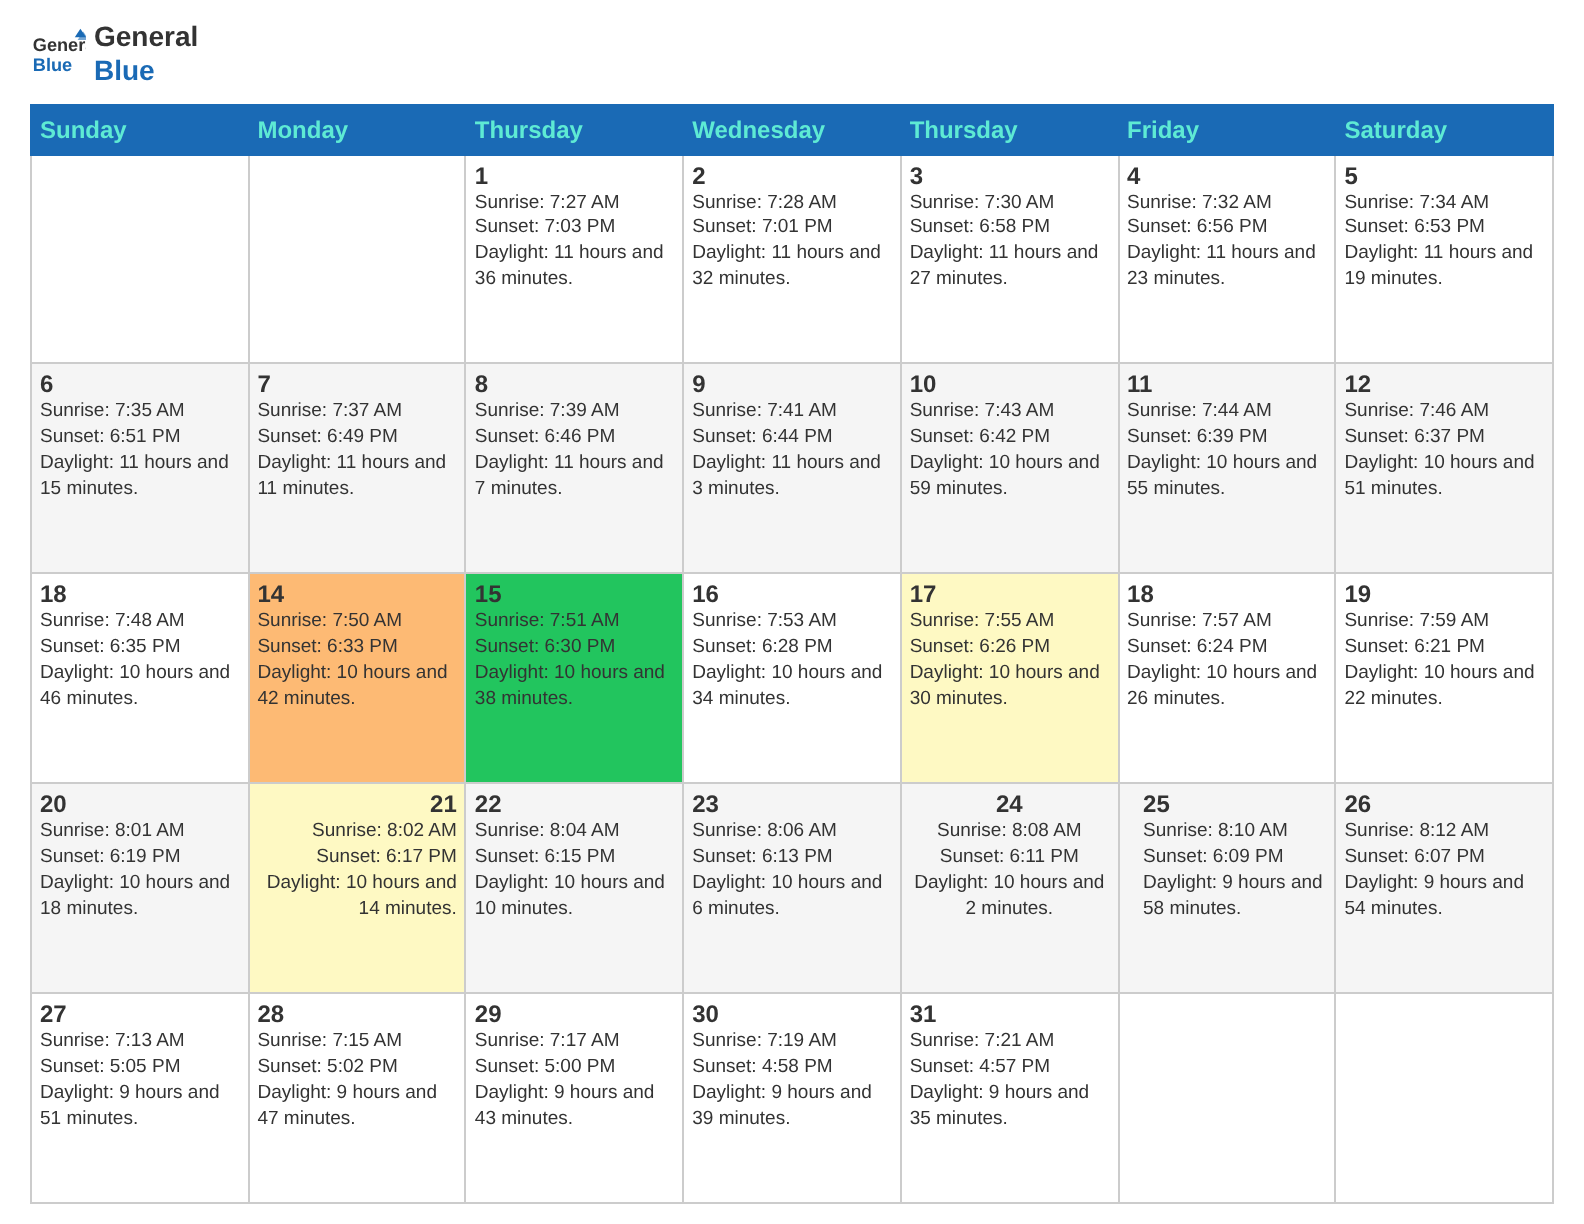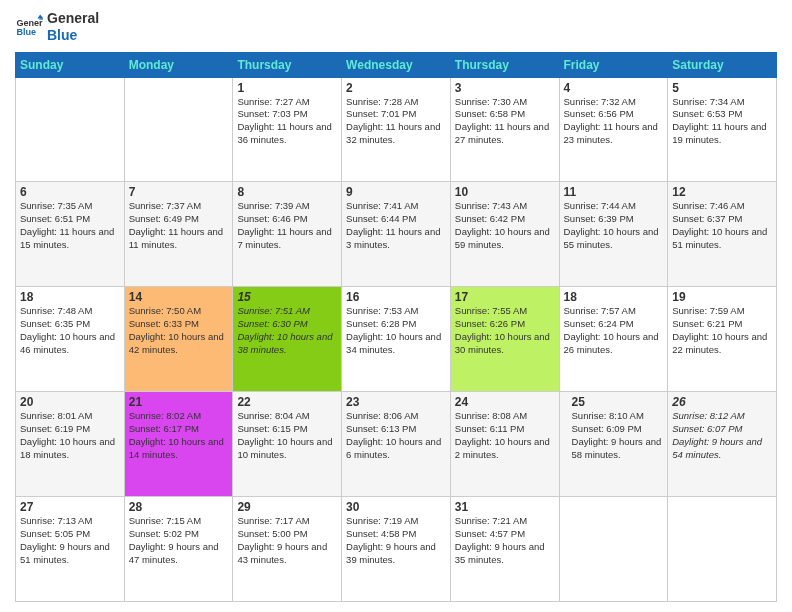--- a/index.html
+++ b/index.html
@@ -216,33 +216,33 @@
             <div class="day-info">Sunrise: 7:48 AM
 Sunset: 6:35 PM
 Daylight: 10 hours and 46 minutes.</div>
           </td>
           <td style="background: #fdba74;">
             <span class="day-num">14</span>
             <div class="day-info">Sunrise: 7:50 AM
 Sunset: 6:33 PM
 Daylight: 10 hours and 42 minutes.</div>
           </td>
-          <td style="background: #84cc16; font-style: italic;">
+          <td style="background: #22c55e;">
             <span class="day-num">15</span>
             <div class="day-info">Sunrise: 7:51 AM
 Sunset: 6:30 PM
 Daylight: 10 hours and 38 minutes.</div>
           </td>
           <td style="background: rgb(255, 255, 255);">
             <span class="day-num">16</span>
             <div class="day-info">Sunrise: 7:53 AM
 Sunset: 6:28 PM
 Daylight: 10 hours and 34 minutes.</div>
           </td>
-          <td style="background: #bef264;">
+          <td style="background: #fef9c3;">
             <span class="day-num">17</span>
             <div class="day-info">Sunrise: 7:55 AM
 Sunset: 6:26 PM
 Daylight: 10 hours and 30 minutes.</div>
           </td>
           <td style="background: rgb(255, 255, 255);">
             <span class="day-num">18</span>
             <div class="day-info">Sunrise: 7:57 AM
 Sunset: 6:24 PM
 Daylight: 10 hours and 26 minutes.</div>
@@ -254,51 +254,51 @@
 Daylight: 10 hours and 22 minutes.</div>
           </td>
         </tr>
         <tr>
           <td style="background: rgb(245, 245, 245);">
             <span class="day-num">20</span>
             <div class="day-info">Sunrise: 8:01 AM
 Sunset: 6:19 PM
 Daylight: 10 hours and 18 minutes.</div>
           </td>
-          <td style="background: #d946ef;">
+          <td style="background: #fef9c3; text-align: right;">
             <span class="day-num">21</span>
             <div class="day-info">Sunrise: 8:02 AM
 Sunset: 6:17 PM
 Daylight: 10 hours and 14 minutes.</div>
           </td>
           <td style="background: rgb(245, 245, 245);">
             <span class="day-num">22</span>
             <div class="day-info">Sunrise: 8:04 AM
 Sunset: 6:15 PM
 Daylight: 10 hours and 10 minutes.</div>
           </td>
           <td style="background: rgb(245, 245, 245);">
             <span class="day-num">23</span>
             <div class="day-info">Sunrise: 8:06 AM
 Sunset: 6:13 PM
 Daylight: 10 hours and 6 minutes.</div>
           </td>
-          <td style="background: rgb(245, 245, 245);">
+          <td style="background: rgb(245, 245, 245); text-align: center;">
             <span class="day-num">24</span>
             <div class="day-info">Sunrise: 8:08 AM
 Sunset: 6:11 PM
 Daylight: 10 hours and 2 minutes.</div>
           </td>
           <td style="background: rgb(245, 245, 245); padding-left: 12px;">
             <span class="day-num">25</span>
             <div class="day-info">Sunrise: 8:10 AM
 Sunset: 6:09 PM
 Daylight: 9 hours and 58 minutes.</div>
           </td>
-          <td style="background: rgb(245, 245, 245); font-style: italic;">
+          <td style="background: rgb(245, 245, 245);">
             <span class="day-num">26</span>
             <div class="day-info">Sunrise: 8:12 AM
 Sunset: 6:07 PM
 Daylight: 9 hours and 54 minutes.</div>
           </td>
         </tr>
         <tr>
           <td style="background: rgb(255, 255, 255);">
             <span class="day-num">27</span>
             <div class="day-info">Sunrise: 7:13 AM

